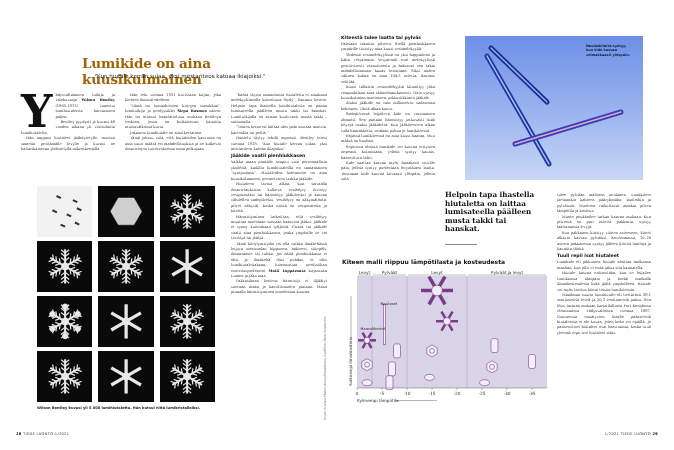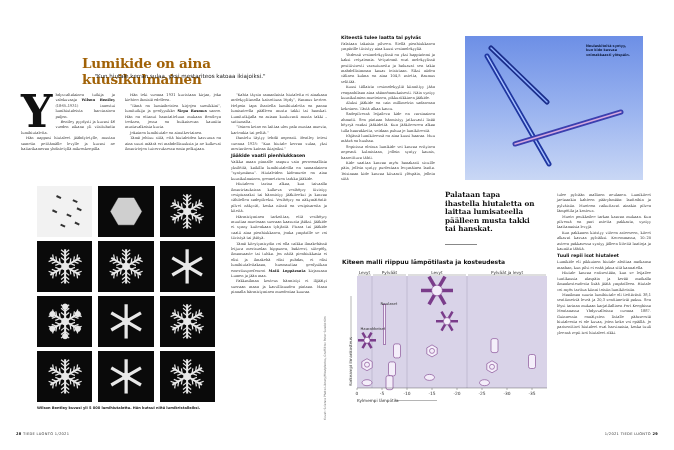--- a/index.html
+++ b/index.html
@@ -626,21 +626,21 @@
         <line x1="26" y1="12" x2="82" y2="66" stroke="#8fb0ff" stroke-width="1.5"></line>
         <line x1="22" y1="20" x2="84" y2="128" stroke="#1f36a0" stroke-width="5"></line>
         <line x1="22" y1="20" x2="84" y2="128" stroke="#a8c2ff" stroke-width="1.5"></line>
         <line x1="50" y1="108" x2="156" y2="76" stroke="#3b3fae" stroke-width="5"></line>
         <line x1="50" y1="108" x2="156" y2="76" stroke="#d6a9e0" stroke-width="1.5"></line>
       </g>
     </svg>
     <div class="photo-caption">Neulaskiteitä syntyy, kun kide kasvaa voimakkaasti ylöspäin.</div>
   </div>
 
-  <div class="pullquote">Palataan tapa ihastella hiutaletta on laittaa lumisateella päälleen musta takki tai hanskat.</div>
+  <div class="pullquote">Helpoin tapa ihastella hiutaletta on laittaa lumisateella päälleen musta takki tai hanskat.</div>
   <div class="pq-rule"></div>
 
   <div class="chart-title">Kiteen malli riippuu lämpötilasta ja kosteudesta</div>
   <svg class="chart" id="chart" viewBox="0 0 210 150">
       <rect x="15" y="6" width="190" height="112" fill="#d9d3e8"></rect>
       <line x1="16" y1="5" x2="29" y2="5" stroke="#555" stroke-width="0.4"></line>
       <text x="22.5" y="3.5" font-size="4.2" text-anchor="middle" fill="#333" font-family="DejaVu Sans, sans-serif">Levyt</text>
       <line x1="30" y1="6" x2="30" y2="118" stroke="#aaa3bf" stroke-width="0.5"></line>
       <line x1="31" y1="5" x2="64" y2="5" stroke="#555" stroke-width="0.4"></line>
       <text x="47.5" y="3.5" font-size="4.2" text-anchor="middle" fill="#333" font-family="DejaVu Sans, sans-serif">Pylväät</text>

